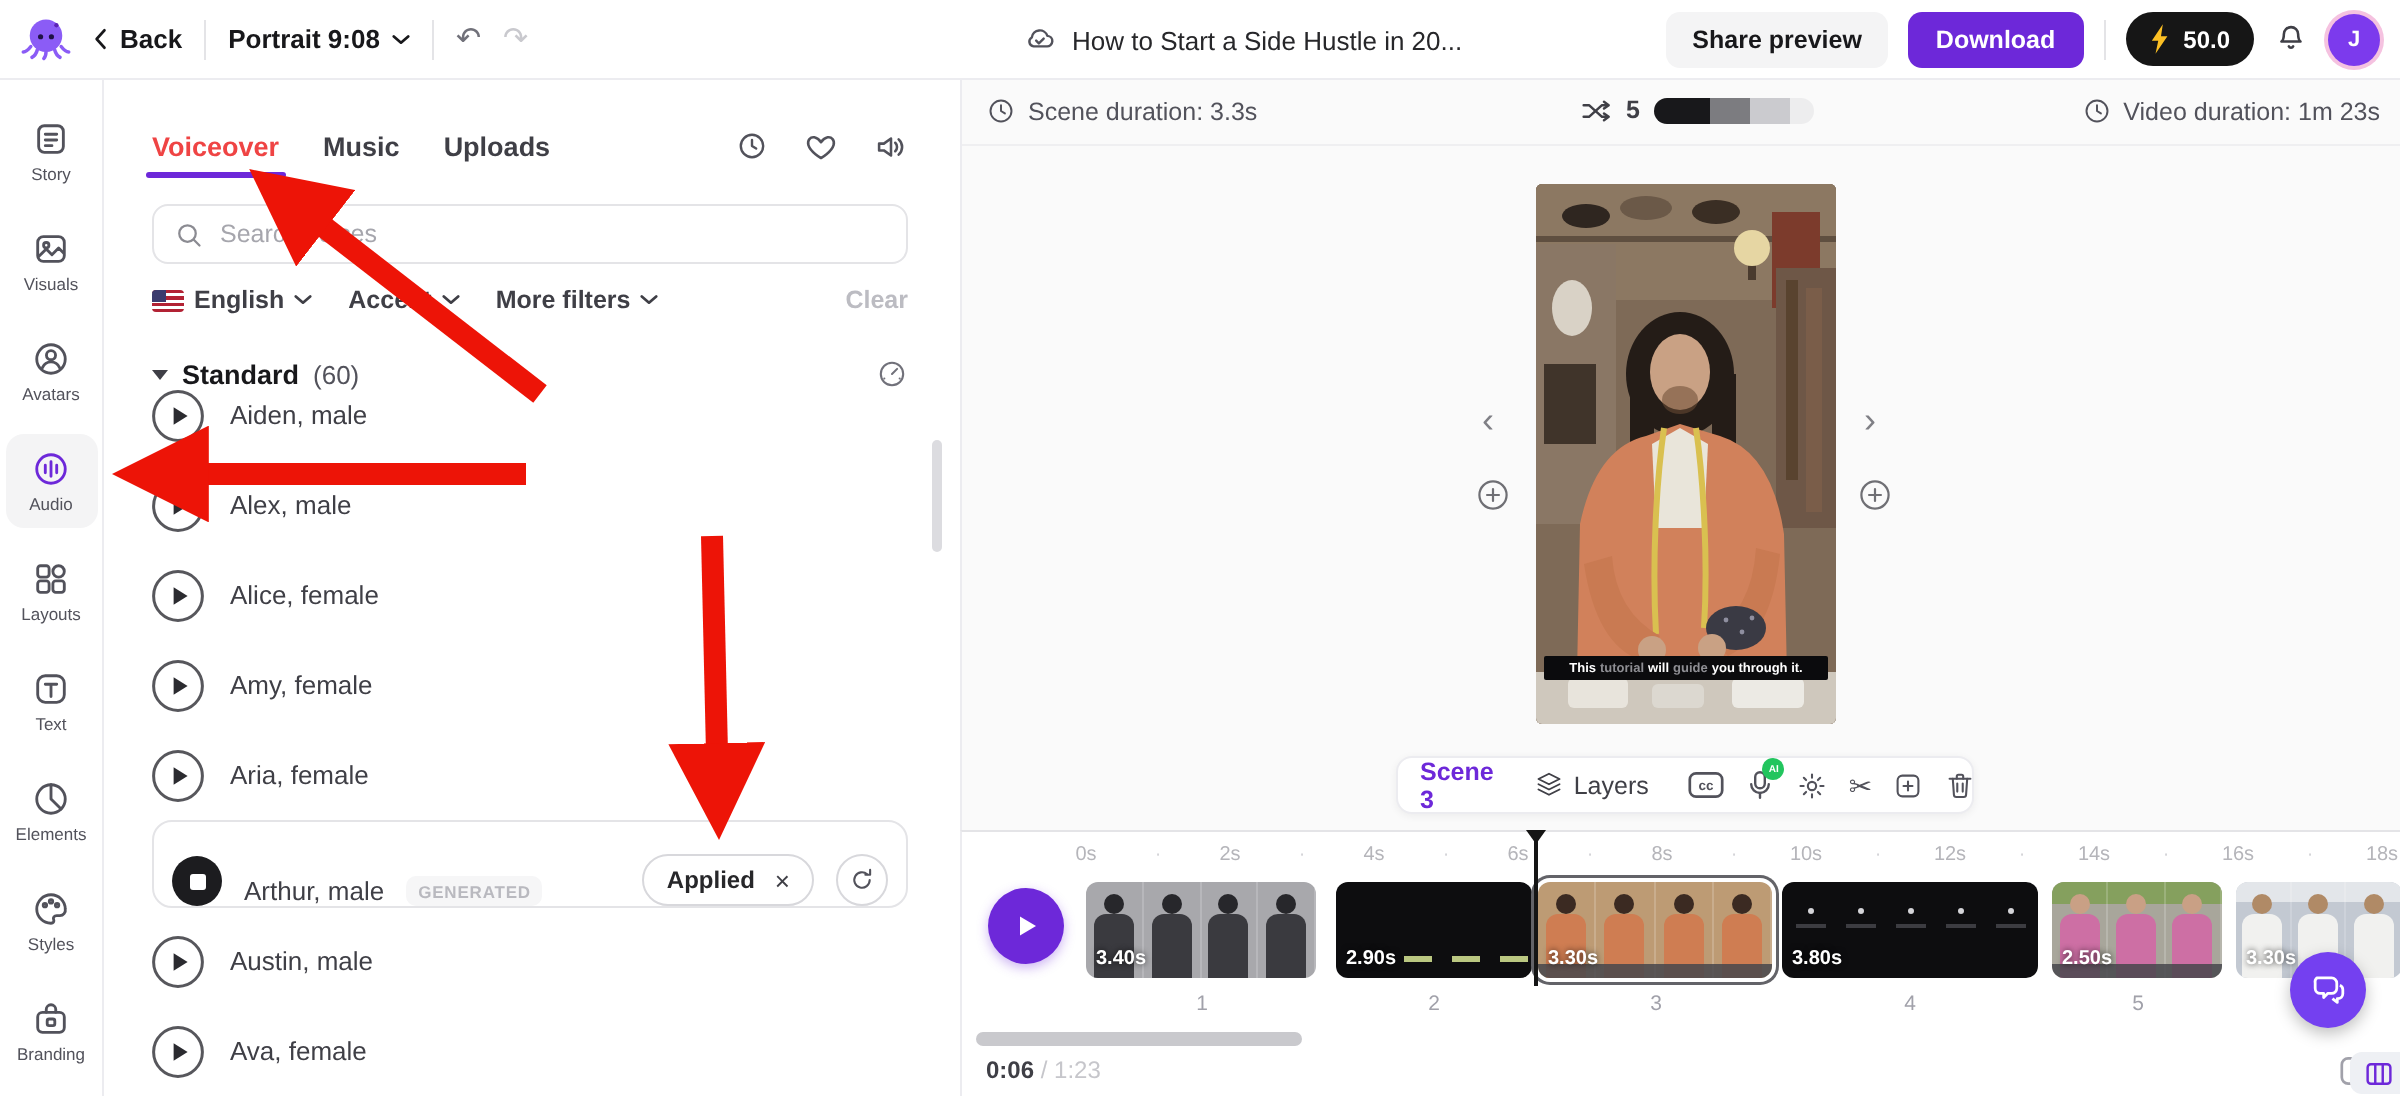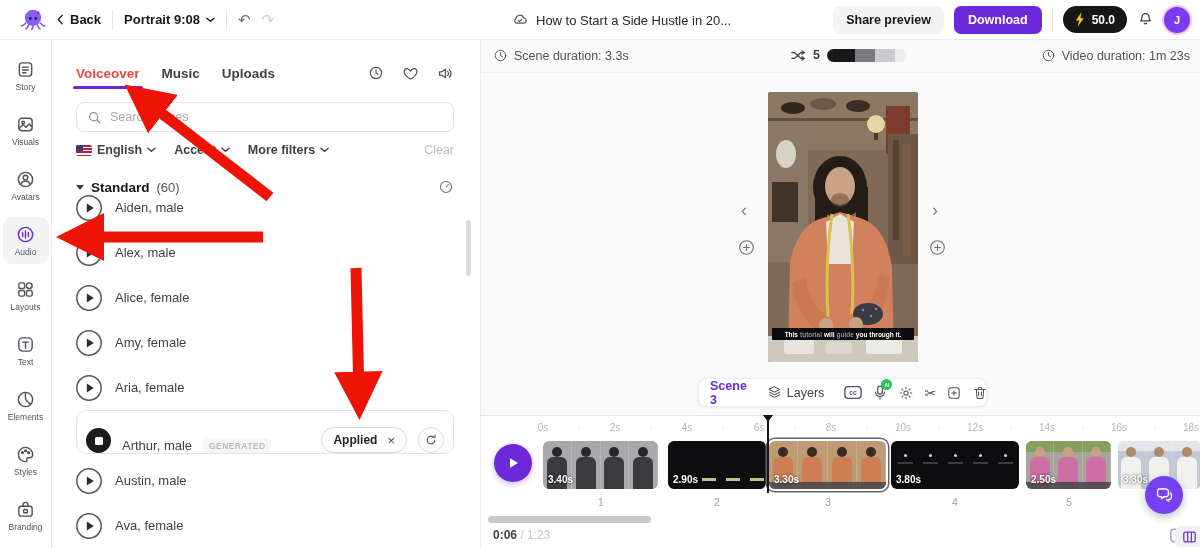--- a/index.html
+++ b/index.html
@@ -2,21 +2,21 @@
 <html><head>
 <meta charset="utf-8">
 <style>
 *{box-sizing:border-box;margin:0;padding:0}
 html,body{width:1200px;height:548px}
 body{position:relative;overflow:hidden;background:#fff;font-family:"Liberation Sans",sans-serif;color:#27272a}
 .ic{stroke:currentColor;fill:none;stroke-width:1.5;stroke-linecap:round;stroke-linejoin:round}
 .icthin{stroke-width:1.3}
 
 .topbar{position:absolute;left:0;top:0;right:0;height:40px;background:#fff;border-bottom:1px solid #ececf0;display:flex;align-items:center;z-index:5}
-.tb-left{display:flex;align-items:center;gap:11px;padding-left:20px}
+.tb-left{display:flex;align-items:center;gap:11px;padding-left:10px}
 .vsep{width:1px;height:20px;background:#e4e4e7}
 .backbtn{display:flex;align-items:center;gap:6px;font-size:13px;font-weight:700;color:#18181b;cursor:pointer}
 .aspectbtn{display:flex;align-items:center;gap:6px;font-size:13px;font-weight:700;color:#18181b;cursor:pointer}
 .histbtn{font-size:15px;color:#71717a;cursor:pointer;line-height:1}
 .histbtn.dis{color:#c9c9ce}
 .tb-title{position:absolute;left:512px;top:0;height:40px;display:flex;align-items:center;gap:8px;font-size:13px;color:#27272a}
 .tb-right{margin-left:auto;display:flex;align-items:center;gap:10px;padding-right:10px}
 .btn-light{background:#f4f4f5;border:0;border-radius:7px;height:28px;padding:0 13px;font-size:12.5px;font-weight:700;color:#18181b;display:flex;align-items:center;cursor:pointer;font-family:inherit}
 .btn-primary{background:#6d28d9;border:0;border-radius:7px;height:28px;padding:0 14px;font-size:12.5px;font-weight:700;color:#fff;display:flex;align-items:center;cursor:pointer;font-family:inherit}
 .credits{background:#161616;border-radius:999px;height:27px;padding:0 12px;display:flex;gap:6px;align-items:center;color:#fff;font-size:12px;font-weight:700;cursor:pointer}
@@ -35,21 +35,21 @@
 .tab.active::after{content:'';position:absolute;left:-3px;right:-3px;bottom:-8px;height:2.5px;border-radius:2px;background:#6d28d9}
 .tab-icons{margin-left:auto;display:flex;gap:18px;align-items:center;color:#52525b}
 .tab-icons>span{display:flex;cursor:pointer}
 .search{position:absolute;left:24px;right:26px;top:62px;height:30px;border:1px solid #e4e4e7;border-radius:8px;display:flex;align-items:center;gap:8px;padding:0 10px;color:#8b8b92}
 .search input{border:0;outline:0;flex:1;font-size:12.5px;color:#3f3f46;font-family:inherit;background:transparent}
 .search input::placeholder{color:#a6a6ad}
 .filters{position:absolute;left:24px;right:26px;top:103px;display:flex;align-items:center;gap:18px;font-size:12.5px;font-weight:600;color:#3f3f46}
 .filter{display:flex;align-items:center;gap:5px;cursor:pointer}
 .flag{width:16px;height:11px;border-radius:2px;background:repeating-linear-gradient(#b22234 0 1.6px,#fff 1.6px 3.2px);position:relative;overflow:hidden;flex:none}
 .flag::before{content:'';position:absolute;left:0;top:0;width:7px;height:6px;background:#3c3b6e}
-.clear{margin-left:auto;color:#bcbcc2;font-weight:400;cursor:pointer}
+.clear{margin-left:auto;color:#bcbcc2;font-weight:700;cursor:pointer}
 .sect{position:absolute;left:24px;right:26px;top:139px;display:flex;align-items:center;gap:7px}
 .caret-tri{width:0;height:0;border-left:4px solid transparent;border-right:4px solid transparent;border-top:5px solid #3f3f46}
 .sect b{font-size:13.5px;color:#18181b}
 .sect .cnt{font-size:13px;color:#52525b}
 .sect .gauge{margin-left:auto;color:#71717a;display:flex;cursor:pointer}
 .vrow{position:absolute;left:24px;display:flex;align-items:center;gap:13px;height:45px;cursor:pointer}
 .r0{top:145px}.r1{top:190px}.r2{top:235px}.r3{top:280px}.r4{top:325px}.r6{top:418px}.r7{top:463px}
 .vname{font-size:13px;color:#3f3f46}
 .applied-card{position:absolute;left:24px;right:26px;top:370px;height:44px;border:1px solid #e4e4e7;border-radius:10px;display:flex;align-items:flex-end;gap:11px;padding:0 9px;background:#fff}
 .stopbtn{width:25px;height:25px;border-radius:50%;background:#1c1c1f;display:flex;align-items:center;justify-content:center;flex:none;cursor:pointer}

